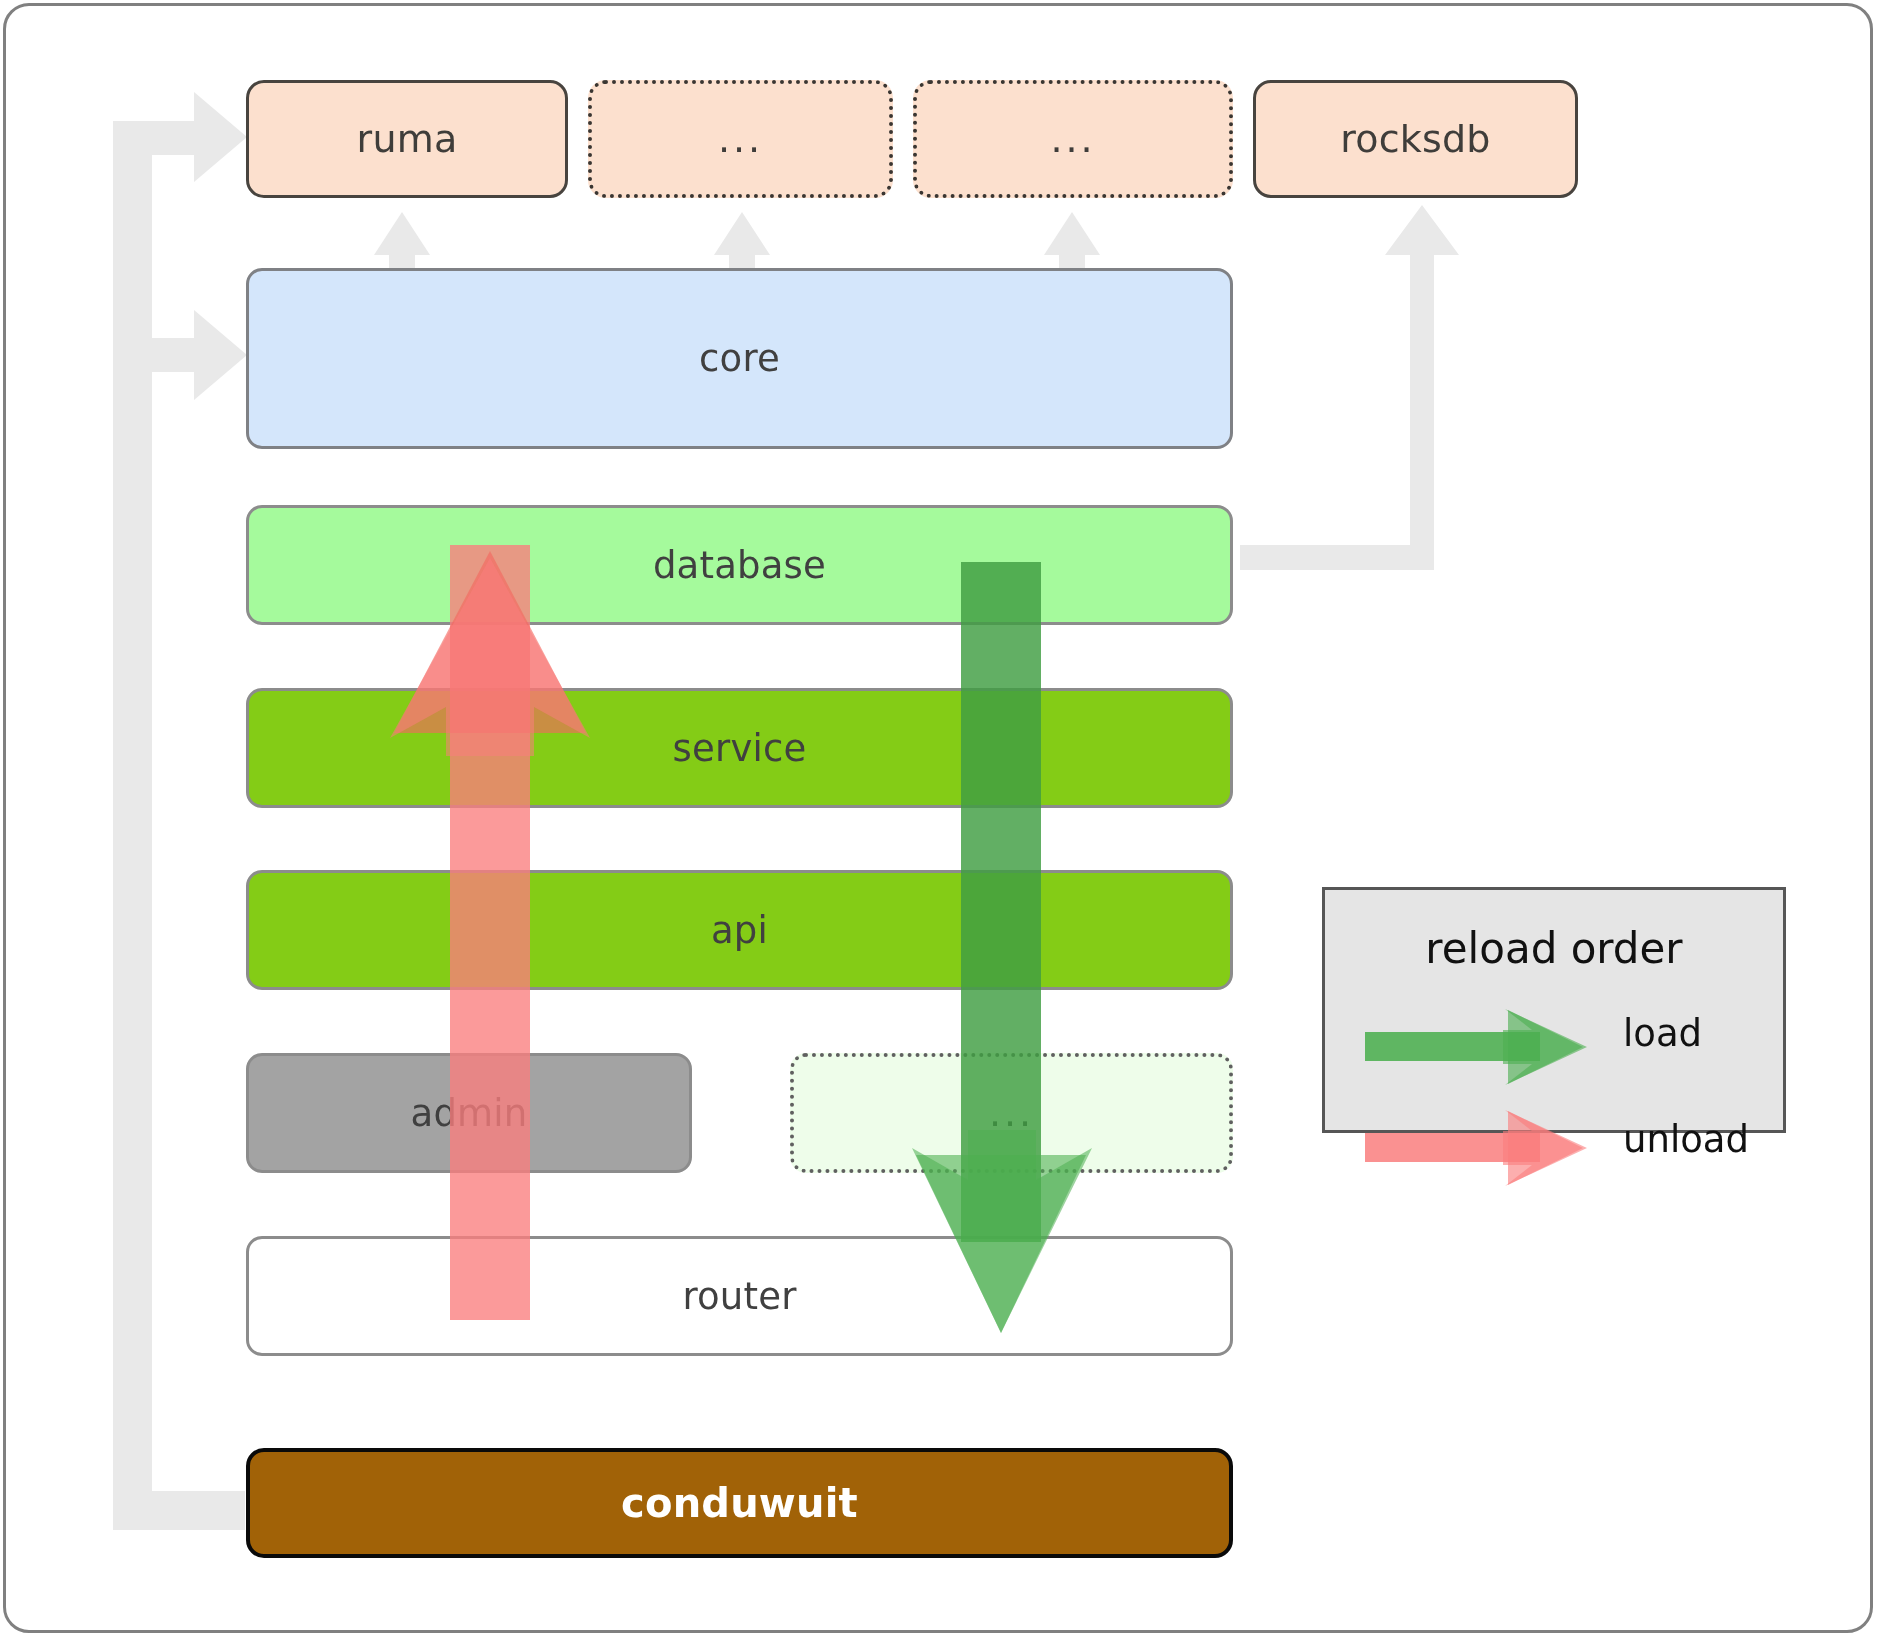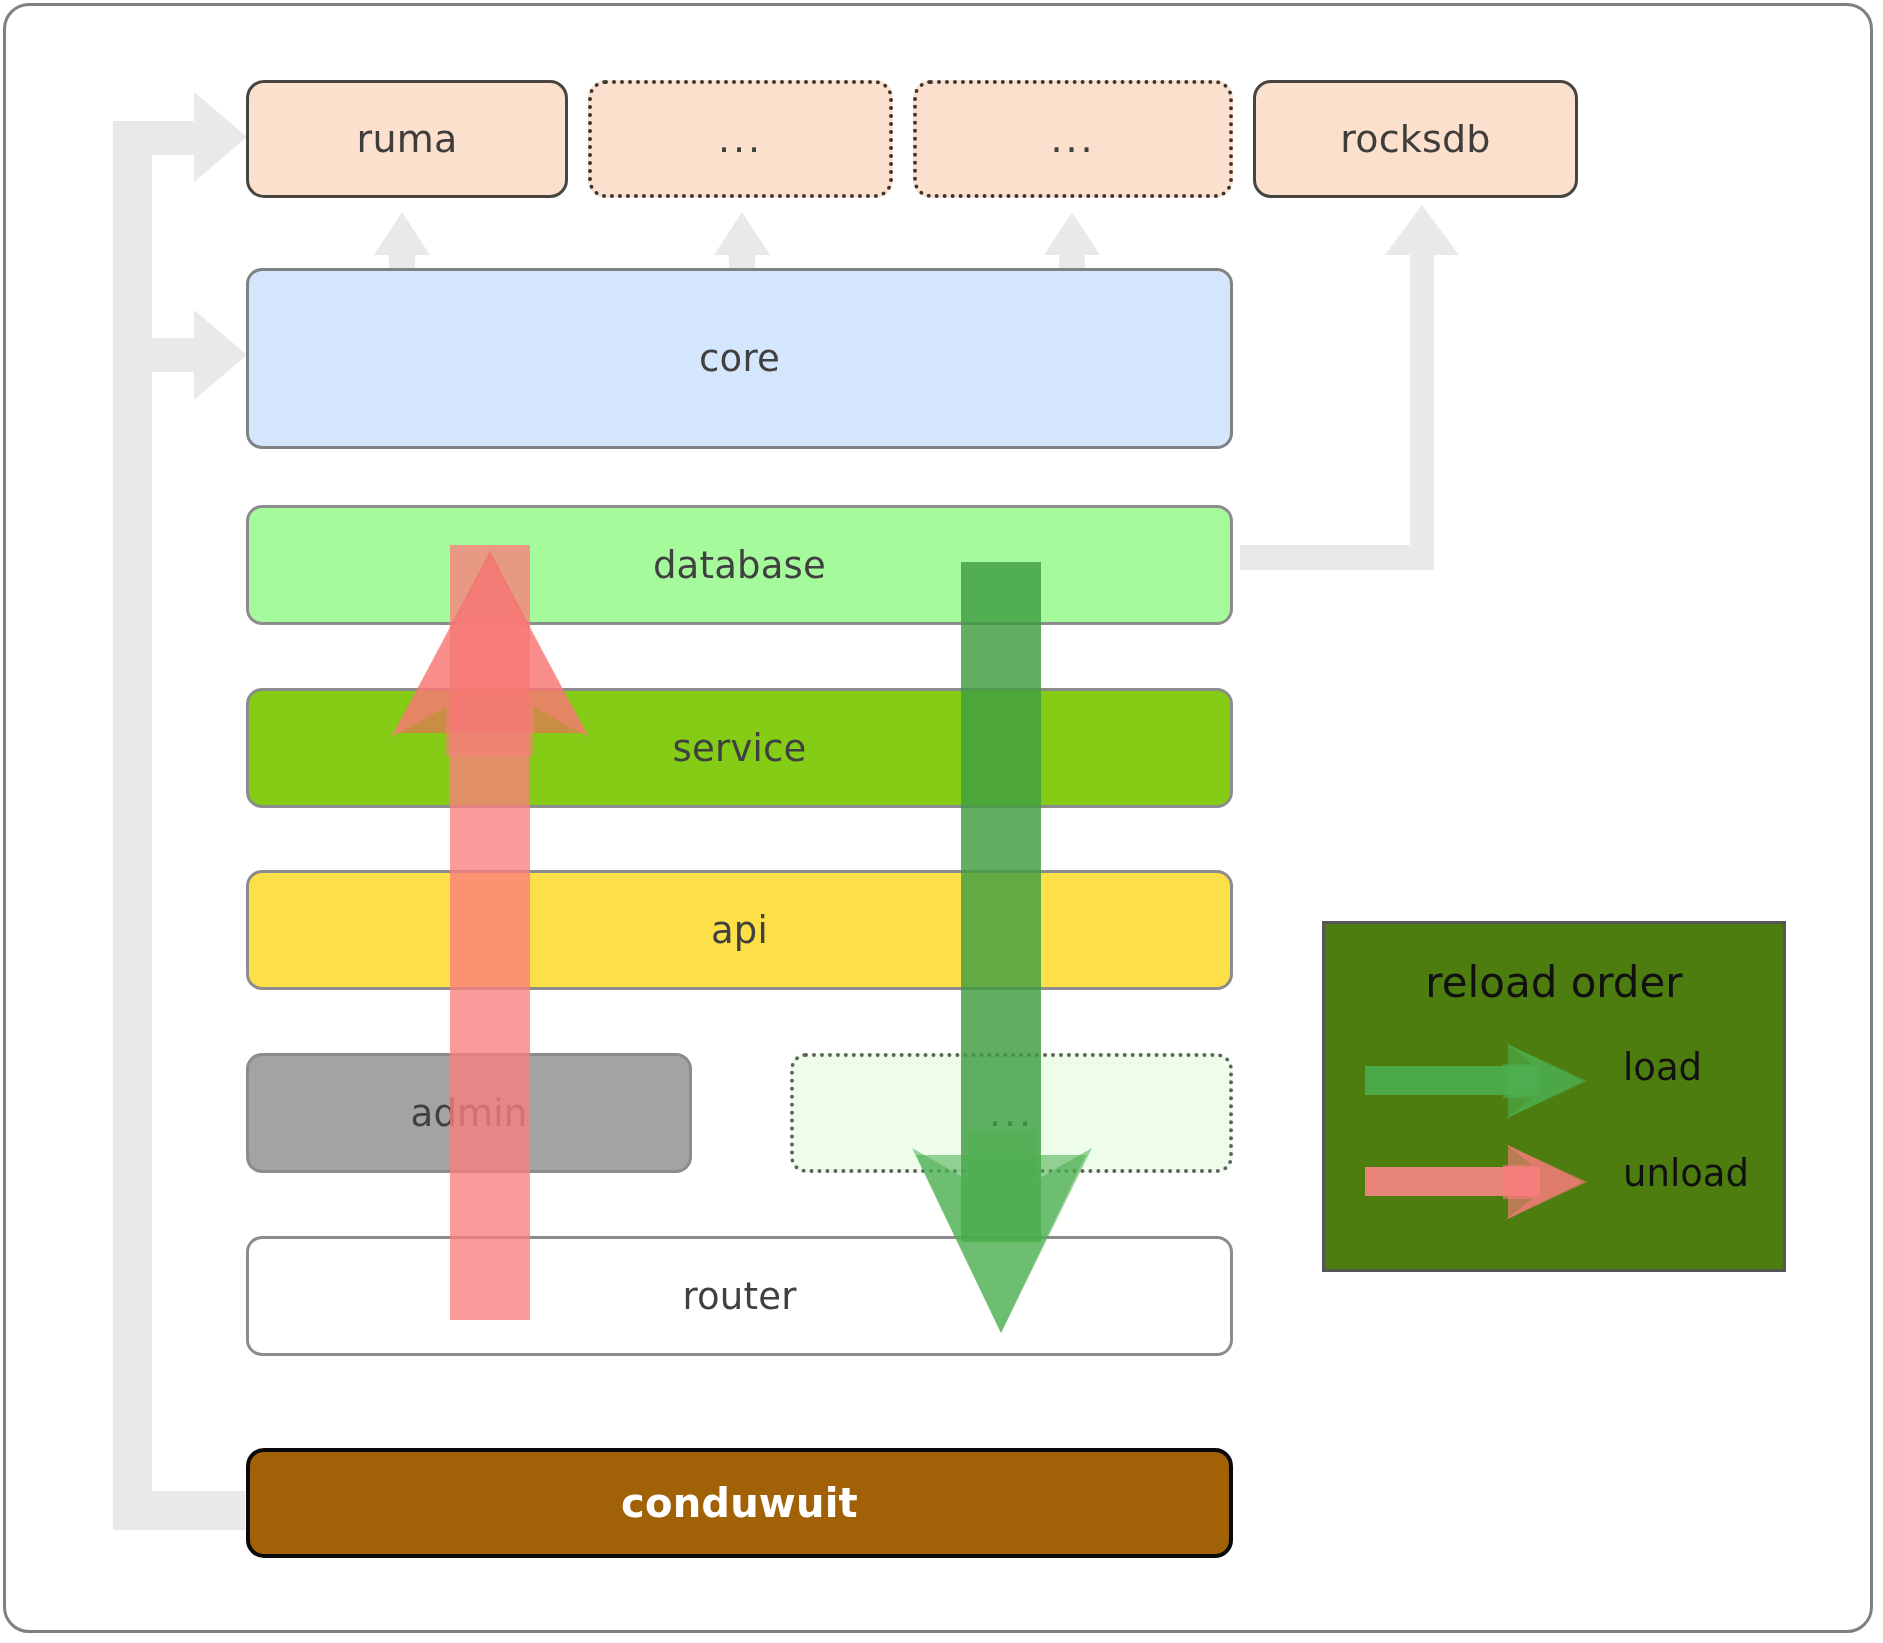--- a/index.html
+++ b/index.html
@@ -87,24 +87,24 @@
     position: absolute;
     left: 0; top: 0;
     width: 1883px;
     height: 1643px;
     pointer-events: none;
   }
 
   .legend {
     position: absolute;
     left: 1322px;
-    top: 921px;
+    top: 887px;
     width: 464px;
-    height: 351px;
-    background: #4d7c0f;
+    height: 246px;
+    background: #e5e5e5;
     border: 3px solid #565656;
     box-sizing: border-box;
   }
   .legend-title {
     position: absolute;
     left: 0; top: 34px;
     width: 100%;
     text-align: center;
     font-size: 42px;
     color: #111111;
@@ -161,21 +161,21 @@
   </div>
 
   <div class="node node-core" style="left:246px; top:268px; width:987px; height:181px;">
     <span>core</span>
   </div>
 
   <div class="node layer" style="left:246px; top:688px; width:987px; height:120px; background:#84cc16;">
     <span>service</span>
   </div>
 
-  <div class="node layer" style="left:246px; top:870px; width:987px; height:120px; background:#fde047;">
+  <div class="node layer" style="left:246px; top:870px; width:987px; height:120px; background:#84cc16;">
     <span>api</span>
   </div>
 
   <div class="node layer" style="left:246px; top:1053px; width:446px; height:120px; background:#a3a3a3;">
     <span>admin</span>
   </div>
 
   <div class="node layer dotted" style="left:790px; top:1053px; width:443px; height:120px; background:#eefdea;">
     <span class="dots">...</span>
   </div>

